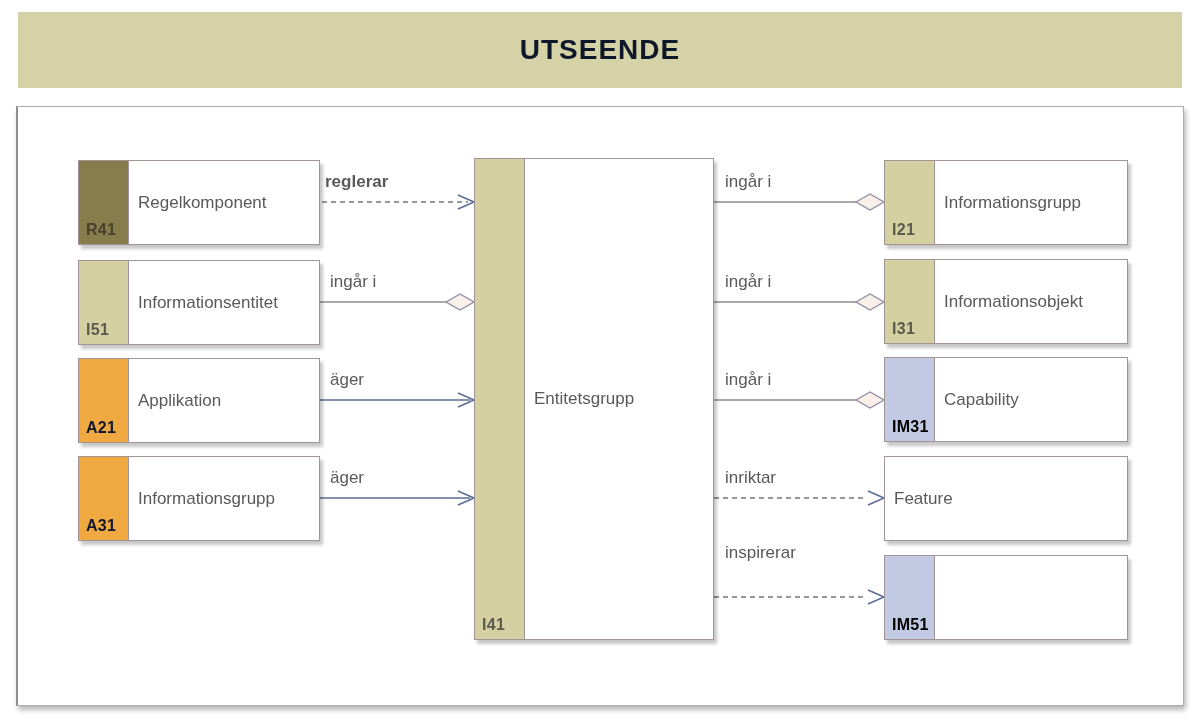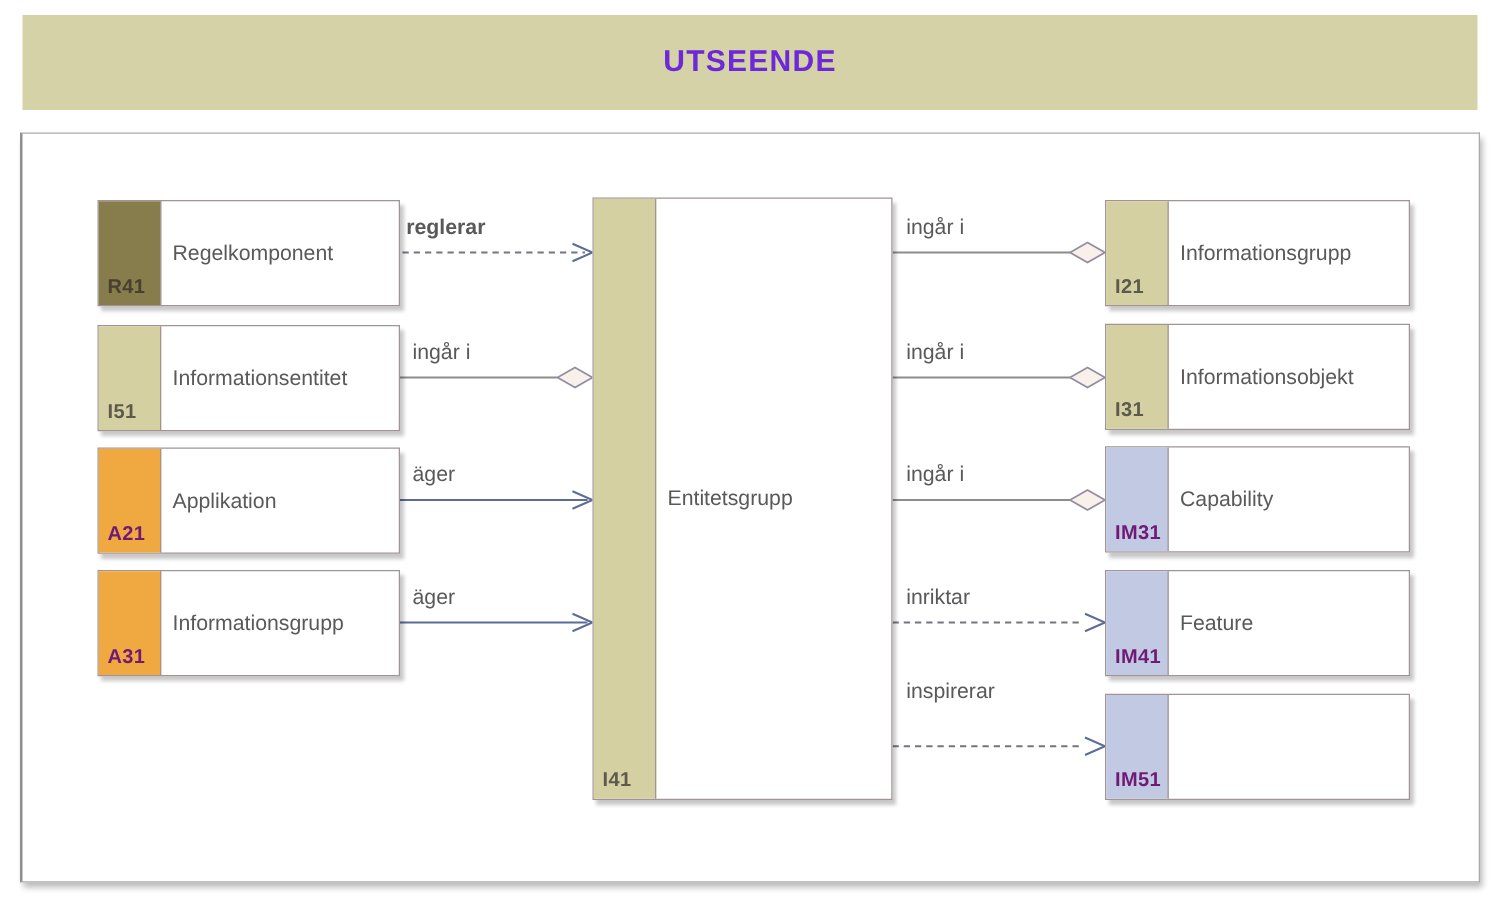--- a/index.html
+++ b/index.html
@@ -8,21 +8,21 @@
     position:relative; width:1200px; height:725px; background:#ffffff; overflow:hidden;
   }
 
   
   .title-bar {
     position:absolute; left:18px; top:12px; width:1164px; height:76px;
     background:var(--title-bar-bg,#d4d2a6);
     display:flex; align-items:center; justify-content:center;
   }
   .title-bar h1 {
-    font-size:24px; font-weight:bold; letter-spacing:1px; color:#6d28d9;text-align:center;
+    font-size:28px; font-weight:bold; letter-spacing:1px; color:#0f172a;text-align:center;
   }
 
   
   .panel {
     position:absolute; left:16px; top:106px; width:1168px; height:600px;
     background:#ffffff;
     border:1px solid #ababab; border-left:2px solid #8f8f8f;
     box-shadow:2px 4px 5px rgba(0,0,0,0.28);
   }
 
@@ -49,22 +49,22 @@
     width:50px; flex:0 0 50px; display:flex; align-items:flex-end;
     padding:12px 0 5px 7px; border-right:1px solid #a29494;
   }
   .stripe-olive    { background:var(--olive,#867c4c); }
   .stripe-khaki    { background:var(--khaki,#d4d0a2); }
   .stripe-orange   { background:var(--orange,#f0a940); }
   .stripe-lavender { background:var(--lavender,#c2c9e3); }
   .code { font-size:16px; font-weight:bold; letter-spacing:0.3px; }
   .code-on-olive    { color:#47412d; }
   .code-on-khaki    { color:#5c5a4c; }
-  .code-on-orange   { color:#701a75; }
-  .code-on-lavender { color:#701a75; }
+  .code-on-orange   { color:#0f172a; }
+  .code-on-lavender { color:#000000; }
   .body {
     flex:1; display:flex; align-items:center; padding-left:9px;
     font-size:17px; color:#595959; white-space:nowrap; overflow:hidden;
   }
 
   
   .n-r41  { left:78px;  top:160px; width:242px; height:85px;  }
   .n-i51  { left:78px;  top:260px; width:242px; height:85px;  }
   .n-a21  { left:78px;  top:358px; width:242px; height:85px;  }
   .n-a31  { left:78px;  top:456px; width:242px; height:85px;  }
@@ -204,23 +204,20 @@
   </div>
 
   <div class="node n-im31">
     <div class="stripe stripe-lavender">
       <span class="code code-on-lavender">IM31</span>
     </div>
     <div class="body">Capability</div>
   </div>
 
   <div class="node n-im41">
-    <div class="stripe stripe-lavender">
-      <span class="code code-on-lavender">IM41</span>
-    </div>
     <div class="body">Feature</div>
   </div>
 
   <div class="node n-im51">
     <div class="stripe stripe-lavender">
       <span class="code code-on-lavender">IM51</span>
     </div>
   </div>
 
 </div>

